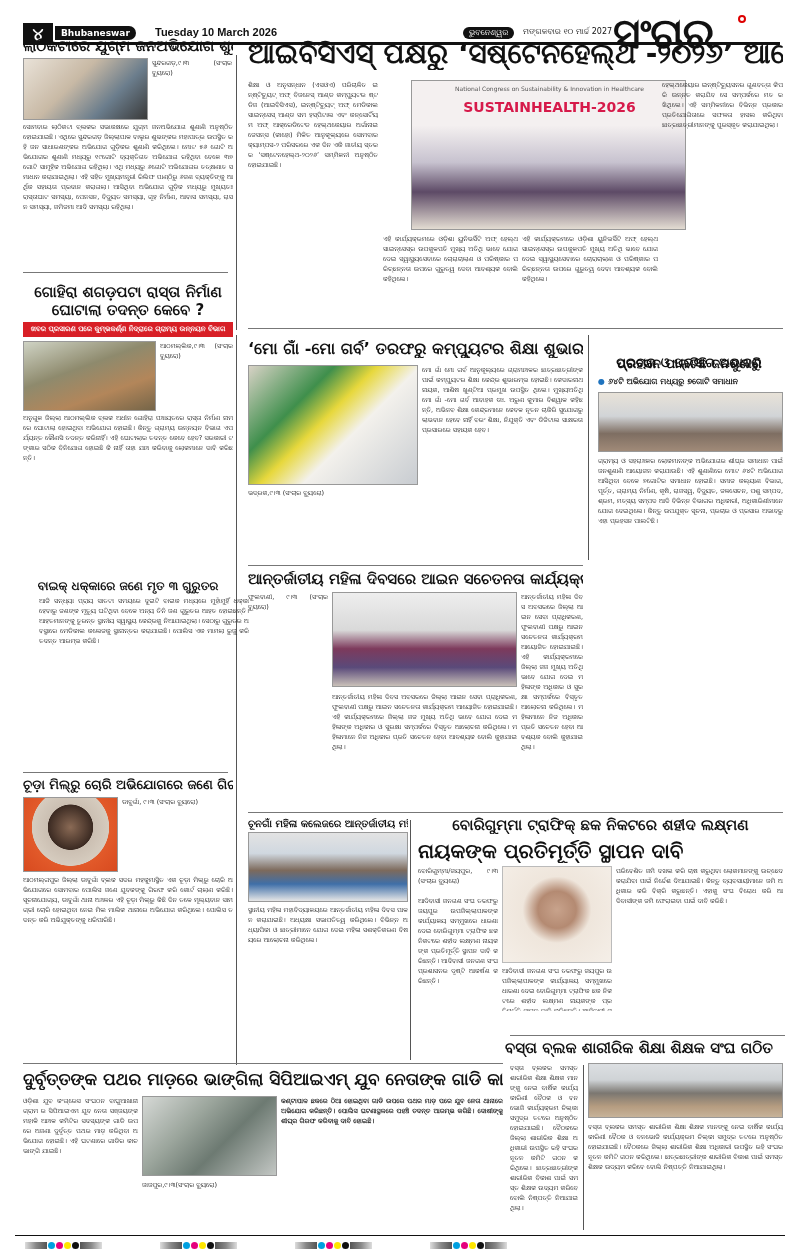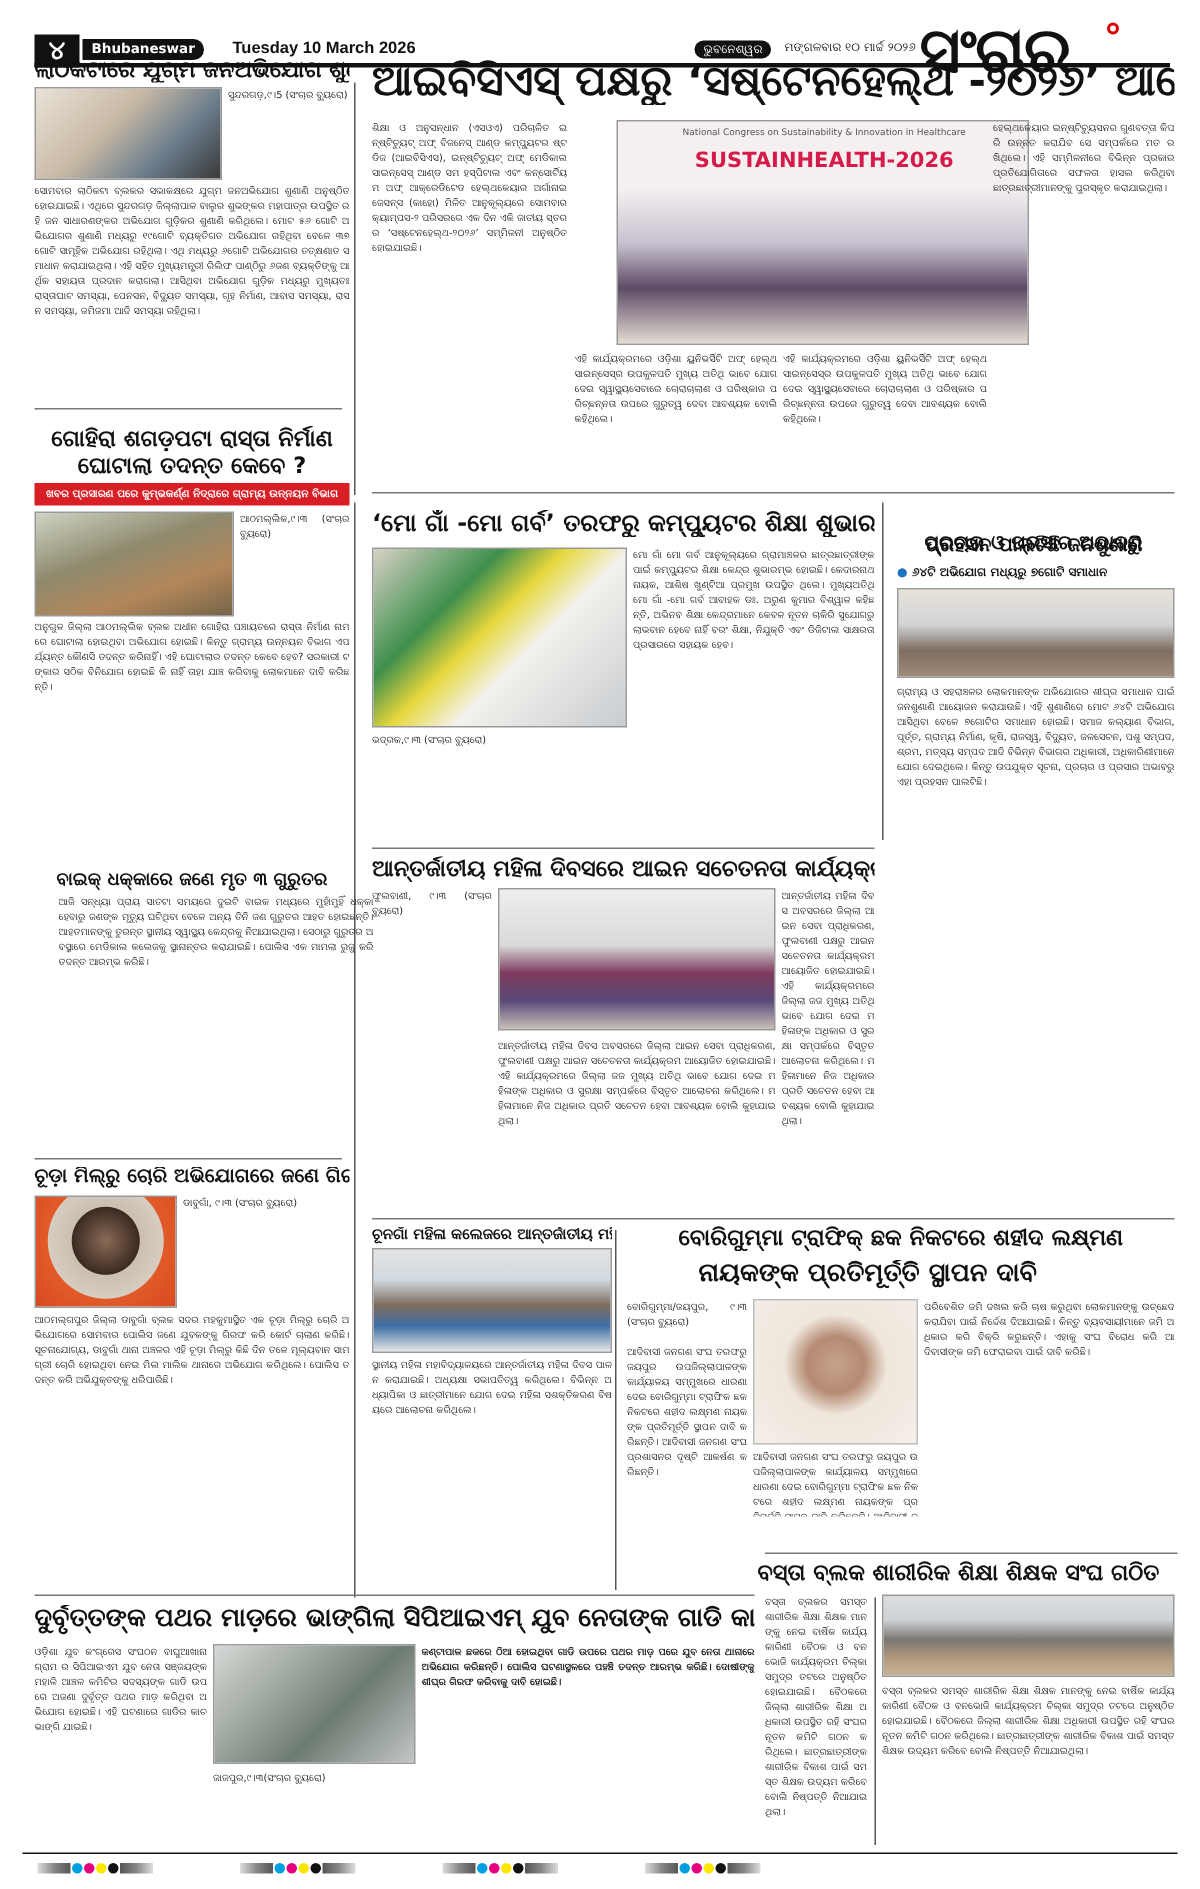--- a/index.html
+++ b/index.html
@@ -33,42 +33,42 @@
   .dot { width: 7px; height: 7px; border-radius: 50%; }
 </style>
 </head>
 <body>
 
 <div class="masthead">
   <div class="page-no">୪</div>
   <div class="city-pill">Bhubaneswar</div>
   <div class="date-en">Tuesday 10 March 2026</div>
   <div class="city-pill-r">ଭୁବନେଶ୍ୱର</div>
-  <div class="date-or">ମଙ୍ଗଳବାର ୧୦ ମାର୍ଚ୍ଚ ୨୦୨୬</div>
+  <div class="date-or">ମଙ୍ଗଳବାର ୧୦ ମାର୍ଚ୍ଚ 2027</div>
   <div class="brand">ସଂଚାର</div>
   <div class="brand-dot"></div>
 </div>
 
 <div class="col-rule" style="left:236px;top:55px;height:275px;"></div>
 <div class="col-rule" style="left:236px;top:335px;height:730px;"></div>
 <div class="col-rule" style="left:588px;top:335px;height:225px;"></div>
 <div class="col-rule" style="left:410px;top:820px;height:240px;"></div>
 <div class="col-rule" style="left:583px;top:1065px;height:165px;"></div>
 <div class="hrule" style="left:248px;top:328px;width:535px;"></div>
 <div class="hrule" style="left:248px;top:565px;width:335px;"></div>
 <div class="hrule" style="left:248px;top:812px;width:535px;"></div>
 <div class="hrule" style="left:23px;top:272px;width:205px;"></div>
 <div class="hrule" style="left:23px;top:772px;width:205px;"></div>
 <div class="hrule" style="left:23px;top:1063px;width:480px;"></div>
 <div class="hrule" style="left:510px;top:1035px;width:275px;"></div>
 
 <article>
   <div class="headline" style="left:23px;top:38px;width:210px;font-size:15px;">ଲାଠିକଟାରେ ଯୁଗ୍ମ ଜନଅଭିଯୋଗ ଶୁଣାଣି</div>
   <div class="photo" style="left:23px;top:58px;width:125px;height:62px;background:linear-gradient(135deg,#e9e2d8 0%,#c8b9a5 40%,#6b7d8c 70%,#3a3a3a 100%);"></div>
-  <div class="body-text" style="left:152px;top:58px;width:80px;height:62px;">ସୁନ୍ଦରଗଡ଼,୯।5 (ସଂଚାର ବ୍ୟୁରୋ)</div>
+  <div class="body-text" style="left:152px;top:58px;width:80px;height:62px;">ସୁନ୍ଦରଗଡ଼,୯।୩ (ସଂଚାର ବ୍ୟୁରୋ)</div>
   <div class="body-text" style="left:23px;top:122px;width:210px;height:145px;">ସୋମବାର ଲାଠିକଟା ବ୍ଲକର ସଭାକକ୍ଷରେ ଯୁଗ୍ମ ଜନଅଭିଯୋଗ ଶୁଣାଣି ଅନୁଷ୍ଠିତ ହୋଇଯାଇଛି। ଏଥିରେ ସୁନ୍ଦରଗଡ଼ ଜିଲ୍ଲାପାଳ ବାଲୁର ଶୁଭଙ୍କର ମହାପାତ୍ର ଉପସ୍ଥିତ ରହି ଜନ ସାଧାରଣଙ୍କର ଅଭିଯୋଗ ଗୁଡ଼ିକର ଶୁଣାଣି କରିଥିଲେ। ମୋଟ ୫୬ ଗୋଟି ଅଭିଯୋଗର ଶୁଣାଣି ମଧ୍ୟରୁ ୧୯ଗୋଟି ବ୍ୟକ୍ତିଗତ ଅଭିଯୋଗ ରହିଥିବା ବେଳେ ୩୭ଗୋଟି ସାମୂହିକ ଅଭିଯୋଗ ରହିଥିଲା। ଏଥି ମଧ୍ୟରୁ ୬ଗୋଟି ଅଭିଯୋଗର ତତ୍କ୍ଷଣାତ ସମାଧାନ କରାଯାଇଥିଲା। ଏହି ସହିତ ମୁଖ୍ୟମନ୍ତ୍ରୀ ରିଲିଫ ପାଣ୍ଠିରୁ ୬ଜଣ ବ୍ୟକ୍ତିଙ୍କୁ ଆର୍ଥିକ ସହାୟତା ପ୍ରଦାନ କରାଗଲା। ଆସିଥିବା ଅଭିଯୋଗ ଗୁଡ଼ିକ ମଧ୍ୟରୁ ମୁଖ୍ୟତଃ ରାସ୍ତାଘାଟ ସମସ୍ୟା, ପେନସନ, ବିଦ୍ୟୁତ ସମସ୍ୟା, ଗୃହ ନିର୍ମାଣ, ଆବାସ ସମସ୍ୟା, ରାସନ ସମସ୍ୟା, ଜମିଜମା ଆଦି ସମସ୍ୟା ରହିଥିଲା।</div>
 </article>
 
 <article>
   <div class="headline" style="left:248px;top:38px;width:535px;font-size:28px;">ଆଇବିସିଏସ୍ ପକ୍ଷରୁ ‘ସଷ୍ଟେନହେଲ୍‌ଥ -୨୦୨୬’ ଆୟୋଜିତ</div>
   <div class="body-text" style="left:248px;top:80px;width:130px;height:245px;">ଶିକ୍ଷା ଓ ଅନୁସନ୍ଧାନ (ଏସଓଏ) ପରିଚାଳିତ ଇନ୍‌ଷ୍ଟିଚ୍ୟୁଟ୍ ଅଫ୍ ବିଜନେସ୍ ଆଣ୍ଡ କମ୍ପ୍ୟୁଟର ଷ୍ଟଡିଜ (ଆଇବିସିଏସ), ଇନ୍‌ଷ୍ଟିଚ୍ୟୁଟ୍ ଅଫ୍ ମେଡିକାଲ ସାଇନ୍ସେସ୍ ଆଣ୍ଡ ସମ ହସ୍ପିଟାଲ ଏବଂ କନ୍‌ସୋର୍ଟିୟମ ଅଫ୍ ଆକ୍ରେଡିଟେଡ ହେଲ୍‌ଥକେୟାର ଅର୍ଗାନାଇଜେସନ୍ସ (କାହୋ) ମିଳିତ ଆନୁକୂଲ୍ୟରେ ସୋମବାର କ୍ୟାମ୍ପସ-୨ ପରିସରରେ ଏକ ଦିନ ଏକି ଜାତୀୟ ସ୍ତରର ‘ସଷ୍ଟେନହେଲ୍‌ଥ-୨୦୨୬’ ସମ୍ମିଳନୀ ଅନୁଷ୍ଠିତ ହୋଇଯାଇଛି।</div>
   <div class="photo" style="left:383px;top:80px;width:275px;height:150px;background:linear-gradient(180deg,#f4f0f0 0%,#f4f0f0 30%,#c7c2cf 55%,#5d4a66 75%,#e3dcd2 100%);margin-left:28px;">
     <div style="position:absolute;left:30px;top:4px;width:215px;font-size:6px;text-align:center;color:#555;">National Congress on Sustainability &amp; Innovation in Healthcare</div>
     <div style="position:absolute;left:30px;top:18px;width:215px;font-size:14px;font-weight:bold;text-align:center;color:#d61a4a;">SUSTAINHEALTH-2026</div>
   </div>
@@ -122,21 +122,21 @@
 </article>
 
 <article>
   <div class="headline" style="left:248px;top:818px;width:160px;font-size:10px;">ଚୂନଗାଁ ମହିଳା କଲେଜରେ ଆନ୍ତର୍ଜାତୀୟ ମହିଳା ଦିବସ</div>
   <div class="photo" style="left:248px;top:832px;width:160px;height:70px;background:linear-gradient(180deg,#e3e3e3 0%,#d0d8e0 30%,#7d6a5c 55%,#3f6fa8 75%,#e7e7e7 100%);"></div>
   <div class="body-text" style="left:248px;top:905px;width:160px;height:155px;">ସ୍ଥାନୀୟ ମହିଳା ମହାବିଦ୍ୟାଳୟରେ ଆନ୍ତର୍ଜାତୀୟ ମହିଳା ଦିବସ ପାଳନ କରାଯାଇଛି। ଅଧ୍ୟକ୍ଷା ସଭାପତିତ୍ୱ କରିଥିଲେ। ବିଭିନ୍ନ ଅଧ୍ୟାପିକା ଓ ଛାତ୍ରୀମାନେ ଯୋଗ ଦେଇ ମହିଳା ସଶକ୍ତିକରଣ ବିଷୟରେ ଆଲୋଚନା କରିଥିଲେ।</div>
 </article>
 
 <article>
   <div class="headline" style="left:418px;top:817px;width:365px;font-size:15px;text-align:center;">ବୋରିଗୁମ୍ମା ଟ୍ରାଫିକ୍ ଛକ ନିକଟରେ ଶହୀଦ ଲକ୍ଷ୍ମଣ</div>
-  <div class="headline" style="left:396px;top:840px;width:365px;font-size:17px;text-align:center;">ନାୟକଙ୍କ ପ୍ରତିମୂର୍ତ୍ତି ସ୍ଥାପନ ଦାବି</div>
+  <div class="headline" style="left:418px;top:840px;width:365px;font-size:20px;">ନାୟକଙ୍କ ପ୍ରତିମୂର୍ତ୍ତି ସ୍ଥାପନ ଦାବି</div>
   <div class="body-text" style="left:418px;top:866px;width:80px;height:30px;">ବୋରିଗୁମ୍ମା/ଜୟପୁର, ୯।୩ (ସଂଚାର ବ୍ୟୁରୋ)</div>
   <div class="body-text" style="left:418px;top:896px;width:80px;height:115px;">ଆଦିବାସୀ ଜନଗଣ ସଂଘ ତରଫରୁ ଜୟପୁର ଉପଜିଲ୍ଲାପାଳଙ୍କ କାର୍ଯ୍ୟାଳୟ ସମ୍ମୁଖରେ ଧାରଣା ଦେଇ ବୋରିଗୁମ୍ମା ଟ୍ରାଫିକ ଛକ ନିକଟରେ ଶହୀଦ ଲକ୍ଷ୍ମଣ ନାୟକଙ୍କ ପ୍ରତିମୂର୍ତ୍ତି ସ୍ଥାପନ ଦାବି କରିଛନ୍ତି। ଆଦିବାସୀ ଜନଗଣ ସଂଘ ପ୍ରଶାସନର ଦୃଷ୍ଟି ଆକର୍ଷଣ କରିଛନ୍ତି।</div>
   <div class="photo" style="left:502px;top:866px;width:110px;height:97px;background:radial-gradient(ellipse at 50% 45%,#c8a38c 0%,#b48a72 25%,#efe6dc 45%,#f5efe8 100%);border-color:#bbb;"></div>
   <div class="body-text" style="left:502px;top:966px;width:110px;height:45px;">ଆଦିବାସୀ ଜନଗଣ ସଂଘ ତରଫରୁ ଜୟପୁର ଉପଜିଲ୍ଲାପାଳଙ୍କ କାର୍ଯ୍ୟାଳୟ ସମ୍ମୁଖରେ ଧାରଣା ଦେଇ ବୋରିଗୁମ୍ମା ଟ୍ରାଫିକ ଛକ ନିକଟରେ ଶହୀଦ ଲକ୍ଷ୍ମଣ ନାୟକଙ୍କ ପ୍ରତିମୂର୍ତ୍ତି ସ୍ଥାପନ ଦାବି କରିଛନ୍ତି। ଆଦିବାସୀ ଜନଗଣ ସଂଘ ପ୍ରଶାସନର ଦୃଷ୍ଟି ଆକର୍ଷଣ କରିଛନ୍ତି।</div>
   <div class="body-text" style="left:616px;top:866px;width:167px;height:145px;">ପରିବେଶିତ ଜମି ଦଖଲ କରି ଚାଷ କରୁଥିବା ଲୋକମାନଙ୍କୁ ଉଚ୍ଛେଦ କରାଯିବା ପାଇଁ ନିର୍ଦ୍ଦେଶ ଦିଆଯାଇଛି। କିନ୍ତୁ ବ୍ୟବସାୟୀମାନେ ଜମି ଅଧିକାର କରି ବିକ୍ରି କରୁଛନ୍ତି। ଏହାକୁ ସଂଘ ବିରୋଧ କରି ଆଦିବାସୀଙ୍କ ଜମି ଫେରାଇବା ପାଇଁ ଦାବି କରିଛି।</div>
 </article>
 
 <article>
   <div class="headline" style="left:505px;top:1040px;width:280px;font-size:15px;">ବସ୍ତା ବ୍ଲକ ଶାରୀରିକ ଶିକ୍ଷା ଶିକ୍ଷକ ସଂଘ ଗଠିତ</div>
   <div class="body-text" style="left:510px;top:1063px;width:68px;height:168px;">ବସ୍ତା ବ୍ଲକର ସମସ୍ତ ଶାରୀରିକ ଶିକ୍ଷା ଶିକ୍ଷକ ମାନଙ୍କୁ ନେଇ ବାର୍ଷିକ କାର୍ଯ୍ୟକାରିଣୀ ବୈଠକ ଓ ବନଭୋଜି କାର୍ଯ୍ୟକ୍ରମ ଚିଲ୍କା ସମୁଦ୍ର ତଟରେ ଅନୁଷ୍ଠିତ ହୋଇଯାଇଛି। ବୈଠକରେ ଜିଲ୍ଲା ଶାରୀରିକ ଶିକ୍ଷା ଅଧିକାରୀ ଉପସ୍ଥିତ ରହି ସଂଘର ନୂତନ କମିଟି ଗଠନ କରିଥିଲେ। ଛାତ୍ରଛାତ୍ରୀଙ୍କ ଶାରୀରିକ ବିକାଶ ପାଇଁ ସମସ୍ତ ଶିକ୍ଷକ ଉଦ୍ୟମ କରିବେ ବୋଲି ନିଷ୍ପତ୍ତି ନିଆଯାଇଥିଲା।</div>

